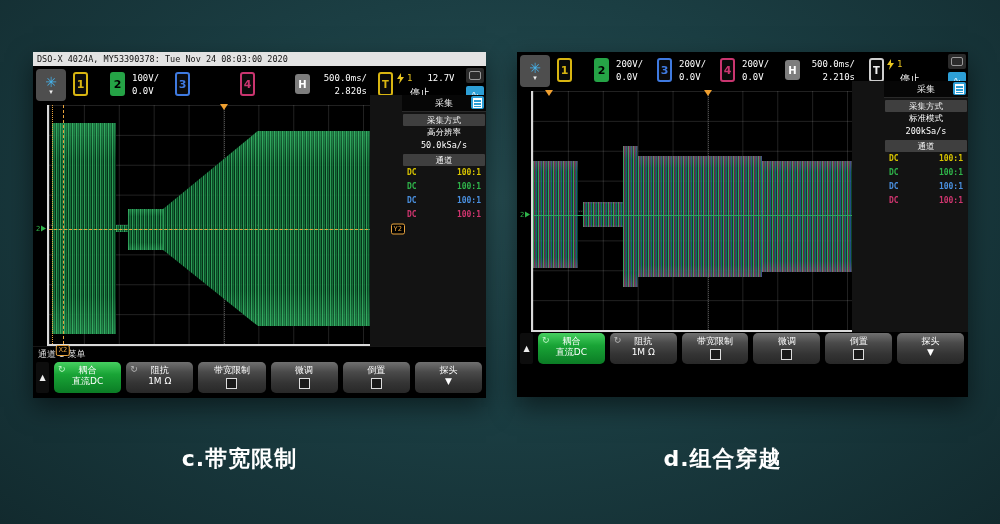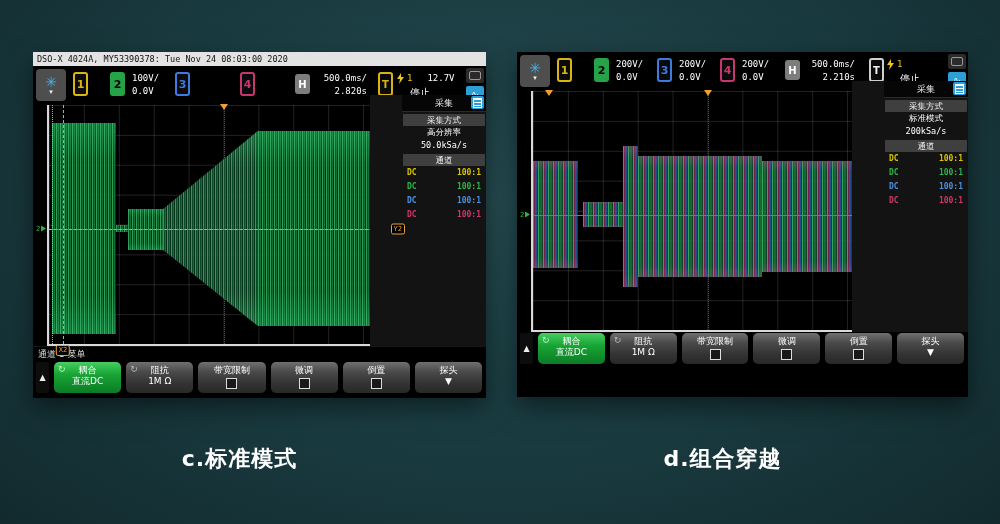--- a/index.html
+++ b/index.html
@@ -353,16 +353,16 @@
         <div class="l1">倒置</div>
         <div class="cb"></div>
       </div>
       <div class="softbtn">
         <div class="l1">探头</div>
         <div class="downarrow">▼</div>
       </div>
     </div>
   </div>
 
-  <div class="caption" style="left:13px;width:453px;">c.标准模式</div>
+  <div class="caption" style="left:13px;width:453px;">c.带宽限制</div>
   <div class="caption" style="left:497px;width:451px;">d.组合穿越</div>
 
 </div>
 
 </body></html>

